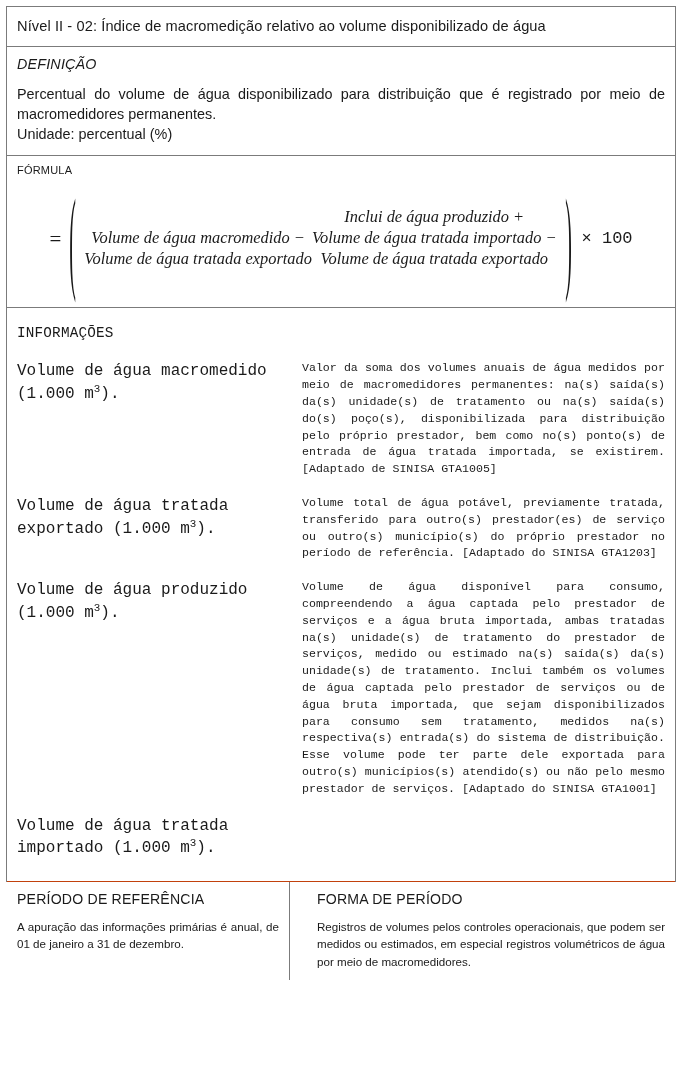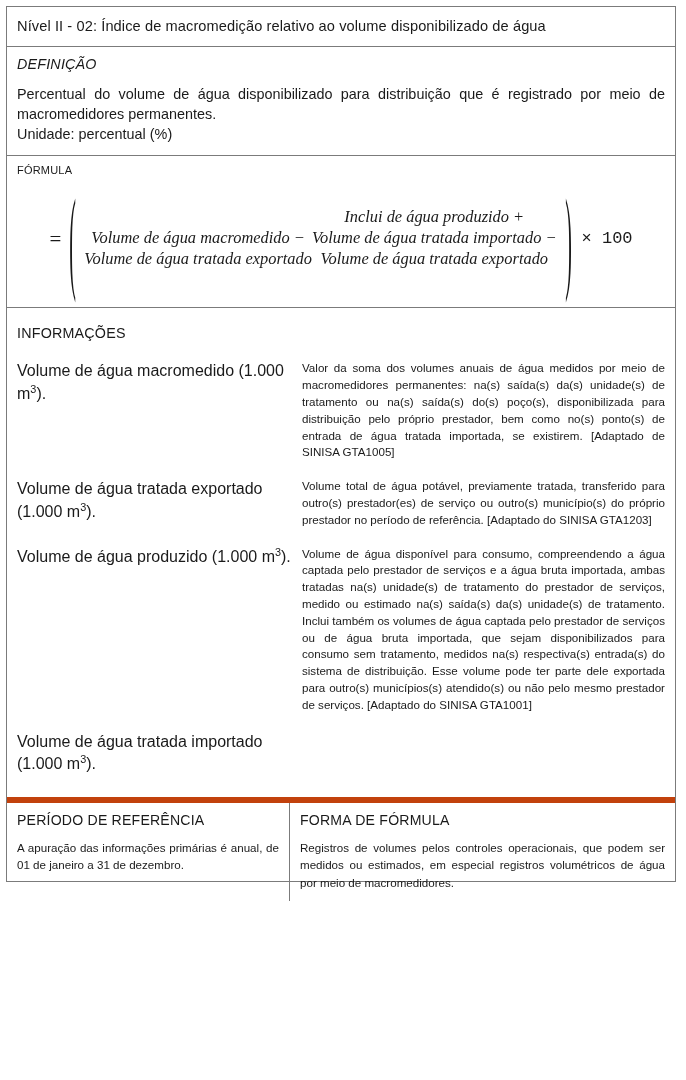--- a/index.html
+++ b/index.html
@@ -126,20 +126,21 @@
     font-size: 17px;
     margin-left: 9px;
     font-family: Liberation Mono, monospace;
     white-space: nowrap;
   }
 
   
   .info-block {
     padding: 17px 10px 4px 10px;
     flex: 1 1 auto;
+    font-family: Liberation Mono, monospace;
   }
   .info-head {
     font-size: 14.3px;
     letter-spacing: 0.2px;
     margin-bottom: 19px;
   }
   .info-row {
     display: flex;
     margin-bottom: 17px;
   }
@@ -161,21 +162,22 @@
   }
   sup {
     font-size: 0.68em;
     vertical-align: super;
     line-height: 0;
   }
 
   
   .bottom {
     display: flex;
-    border-top: 6px solid #c2410c;
+    border-top: 1px solid #c2410c;
+    gap: 17px;
   }
   .bottom-col {
     box-sizing: border-box;
     padding: 9px 10px 10px 10px;
   }
   .bottom-col.left {
     width: 283px;
     flex: 0 0 283px;
     border-right: 1px solid #7b7b7b;
   }
@@ -257,18 +259,18 @@
       <div class="info-term"><span>Volume de água tratada importado (1.000 m</span><sup>3</sup><span>).</span></div>
     </div>
   </div>
 
   <div class="bottom">
     <div class="bottom-col left">
       <div class="bottom-head">PERÍODO DE REFERÊNCIA</div>
       <div class="bottom-text">A apuração das informações primárias é anual, de 01 de janeiro a 31 de dezembro.</div>
     </div>
     <div class="bottom-col right">
-      <div class="bottom-head">FORMA DE FÓRMULA</div>
+      <div class="bottom-head">FORMA DE PERÍODO</div>
       <div class="bottom-text">Registros de volumes pelos controles operacionais, que podem ser medidos ou estimados, em especial registros volumétricos de água por meio de macromedidores.</div>
     </div>
   </div>
 
 </div>
 
 </body></html>

